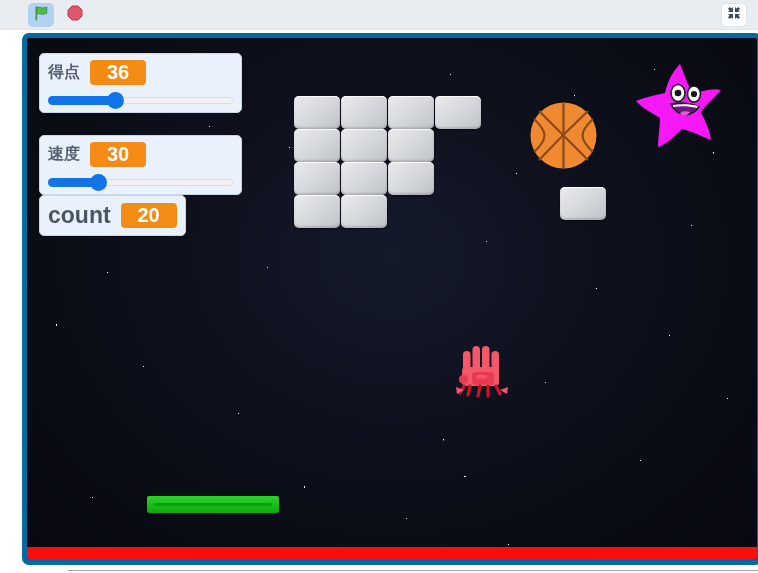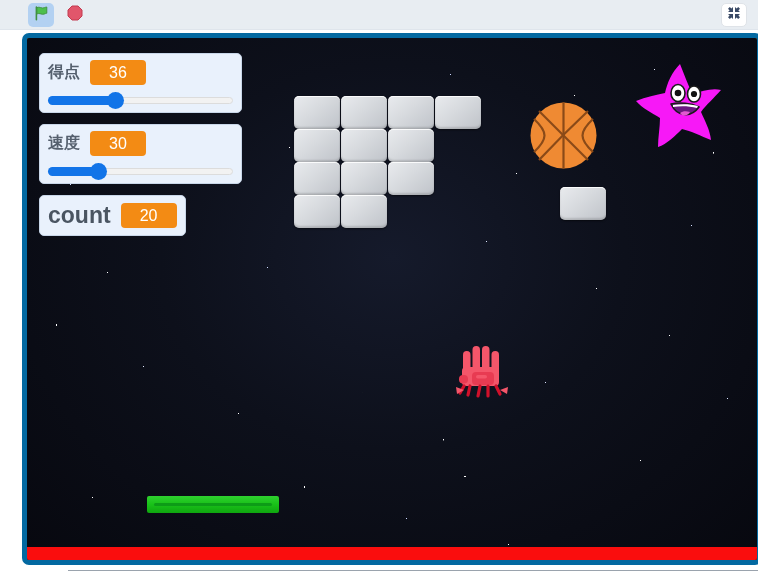--- a/index.html
+++ b/index.html
@@ -107,22 +107,22 @@
   .mon-label {
     font-size: 16px;
     color: #55606e;
     font-weight: bold;
     margin-right: 10px;
     white-space: nowrap;
   }
   .mon-value {
     background: #f38b14;
     color: #ffffff;
-    font-size: 16px;
-    font-weight: normal;
+    font-size: 20px;
+    font-weight: bold;
     border-radius: 4px;
     min-width: 56px;
     height: 25px;
     display: flex; align-items: center; justify-content: center;
     padding: 0 8px;
   }
   .slider {
     position: relative;
     margin-top: 9px;
     height: 12px;
@@ -143,21 +143,21 @@
   }
   .slider-knob {
     position: absolute; top: -2px;
     width: 17px; height: 17px;
     border-radius: 50%;
     background: #1274e8;
     transform: translateX(-8px);
   }
 
   #monitor-score { left: 12px; top: 15px; width: 203px; }
-  #monitor-speed { left: 12px; top: 86px; width: 203px; }
+  #monitor-speed { left: 12px; top: 97px; width: 203px; }
   #monitor-count { left: 12px; top: 157px; }
   #monitor-count .mon-label { font-size: 23px; color: #4a5562; }
 
   
   .brick {
     position: absolute;
     width: 46px; height: 33px;
     border-radius: 5px;
     background: linear-gradient(140deg, #e9ebee 0%, #d7dade 45%, #bfc3c9 100%);
     box-shadow: inset 0 1px 0 rgba(255,255,255,.85),

